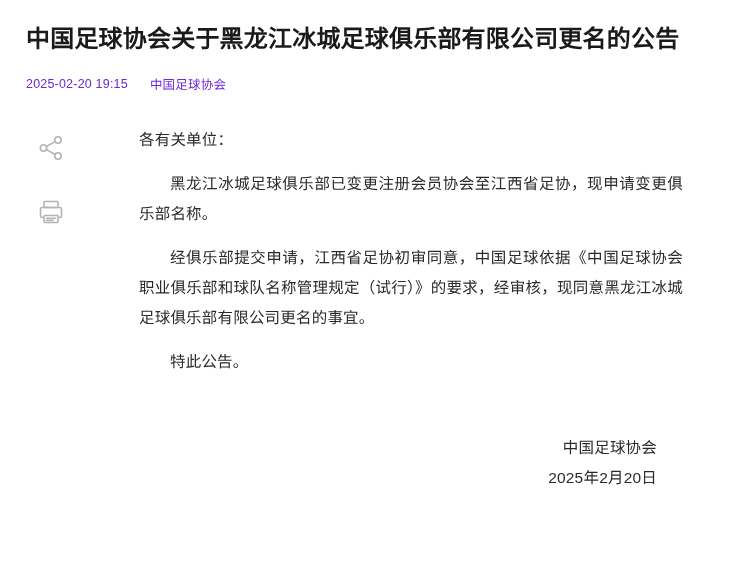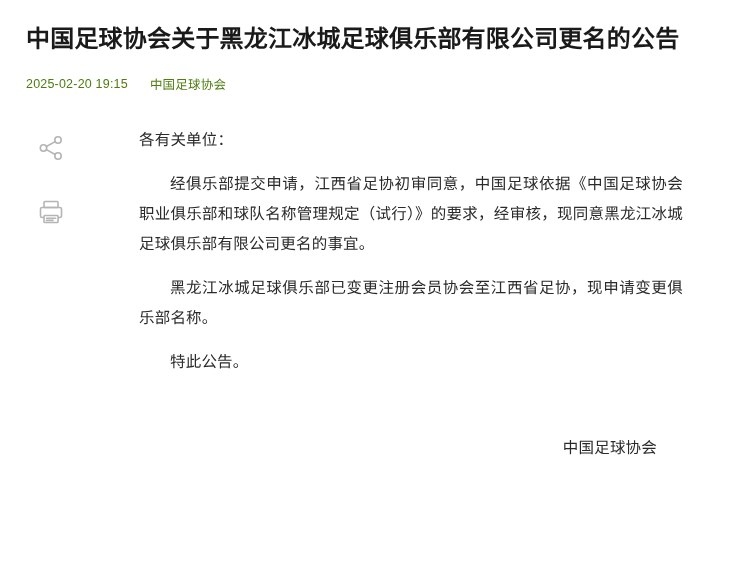--- a/index.html
+++ b/index.html
@@ -34,21 +34,21 @@
     margin: 0 0 0 0;
     max-width: 660px;
   }
 
   .meta {
     margin-top: 18px;
     display: flex;
     align-items: center;
     gap: 22px;
     font-size: 12.5px;
-    color: #4d7c0f;
+    color: #6d28d9;
     letter-spacing: 0.2px;
   }
   .meta .date { white-space: nowrap; }
   .meta .source { white-space: nowrap; }
 
   .body-wrap {
     display: flex;
     margin-top: 30px;
     gap: 21px;
   }
@@ -139,23 +139,24 @@
             <line x1="10.5" y1="21.2" x2="19.5" y2="21.2"></line>
             <line x1="10.5" y1="23.4" x2="17" y2="23.4"></line>
           </svg>
         </span>
       </div>
 
     </div>
 
     <div class="article">
       <p class="para">各有关单位：</p>
+      <p class="para indent">黑龙江冰城足球俱乐部已变更注册会员协会至江西省足协，现申请变更俱乐部名称。</p>
       <p class="para indent">经俱乐部提交申请，江西省足协初审同意，中国足球依据《中国足球协会职业俱乐部和球队名称管理规定（试行）》的要求，经审核，现同意黑龙江冰城足球俱乐部有限公司更名的事宜。</p>
-      <p class="para indent">黑龙江冰城足球俱乐部已变更注册会员协会至江西省足协，现申请变更俱乐部名称。</p>
       <p class="para indent last">特此公告。</p>
 
       <div class="signature">
         <div class="line">中国足球协会</div>
+        <div class="line">2025年2月20日</div>
       </div>
     </div>
 
   </div>
 </div>
 
 </body></html>

